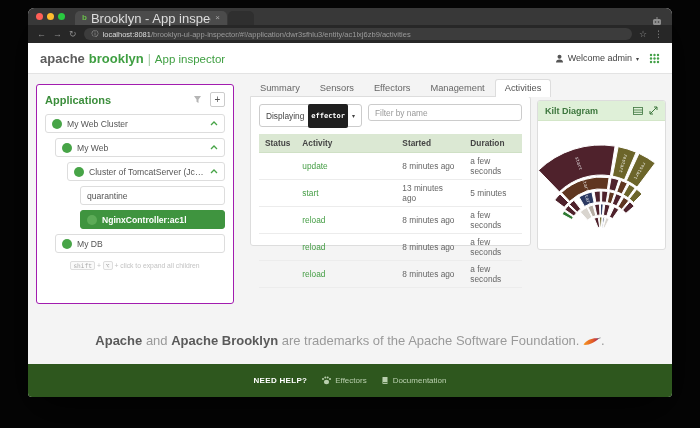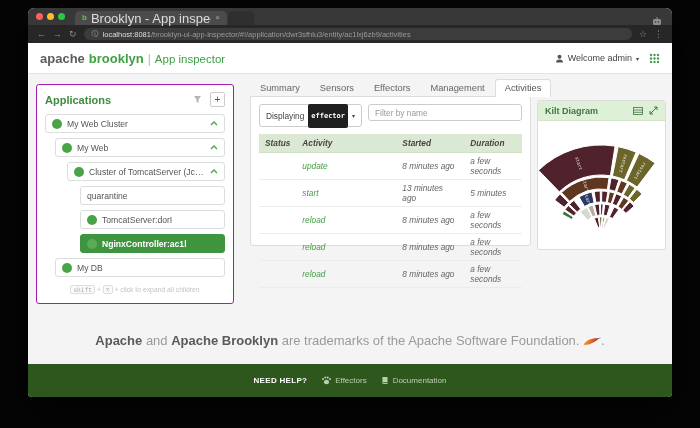--- a/index.html
+++ b/index.html
@@ -70,21 +70,21 @@
   .activity-panel { position:absolute; left:222px; top:22px; width:281px; height:150px; background:#fff;
     border:1px solid #ddd; border-radius:0 3px 3px 3px; padding:7px 8px; z-index:1; }
   .filter-row { display:flex; gap:6px; }
   .displaying-btn { border:1px solid #ccc; border-radius:3px; height:23px; display:flex; align-items:center;
     gap:4px; padding:0 6px; font-size:8.3px; color:#444; background:#fff; white-space:nowrap; }
   .eff-badge { background:#1f1f1f; color:#fff; font-family:"DejaVu Sans Mono",monospace; font-size:7px;
     font-weight:bold; padding:8px 3px; border-radius:2px; }
   .filter-input { flex:1; height:17px; border:1px solid #ccc; border-radius:3px; font-size:8.3px;
     padding:0 6px; color:#555; font-family:"Liberation Sans",sans-serif; }
   .filter-input::placeholder { color:#999; }
-  table.acts { width:100%; border-collapse:collapse; margin-top:7px; font-size:8.3px;font-style:italic; }
+  table.acts { width:100%; border-collapse:collapse; margin-top:7px; font-size:8.3px; }
   table.acts th { background:#dbe8d3; text-align:left; padding:4px 6px; color:#444; font-weight:bold;
     border-bottom:1px solid #cfe0c5; }
   table.acts td { padding:3px 6px; border-bottom:1px solid #ececec; color:#666; }
   .tdot { width:9px; height:9px; border-radius:50%; background:#47a447; }
   .alink { color:#449d44; }
 
   .kilt { position:absolute; left:509px; top:26px; width:129px; height:150px; background:#fff;
     border:1px solid #ddd; border-radius:3px; overflow:hidden; }
   .kilt-head { height:20px; background:#dff0d8; border-bottom:1px solid #d3e6c8; display:flex;
     align-items:center; gap:6px; padding:0 7px; }
@@ -197,24 +197,20 @@
       </div>
       <div class="titem l2">
         <span class="dot"></span>
         <span class="lbl">Cluster of TomcatServer (JcloudsLocation[...</span>
         <svg width="8" height="5">
             <polyline points="1,4 4,1 7,4" stroke="#47a447" fill="none" stroke-width="1.3"></polyline>
           </svg>
       </div>
       <div class="titem l3">
         <span class="lbl">quarantine</span>
-      </div>
-      <div class="titem l3">
-        <span class="dot"></span>
-        <span class="lbl">TomcatServer:dorI</span>
       </div>
       <div class="titem l3 selected">
         <span class="dot"></span>
         <span class="lbl">NginxController:ac1l</span>
       </div>
       <div class="titem l1">
         <span class="dot"></span>
         <span class="lbl">My DB</span>
       </div>
       <div class="hint">

